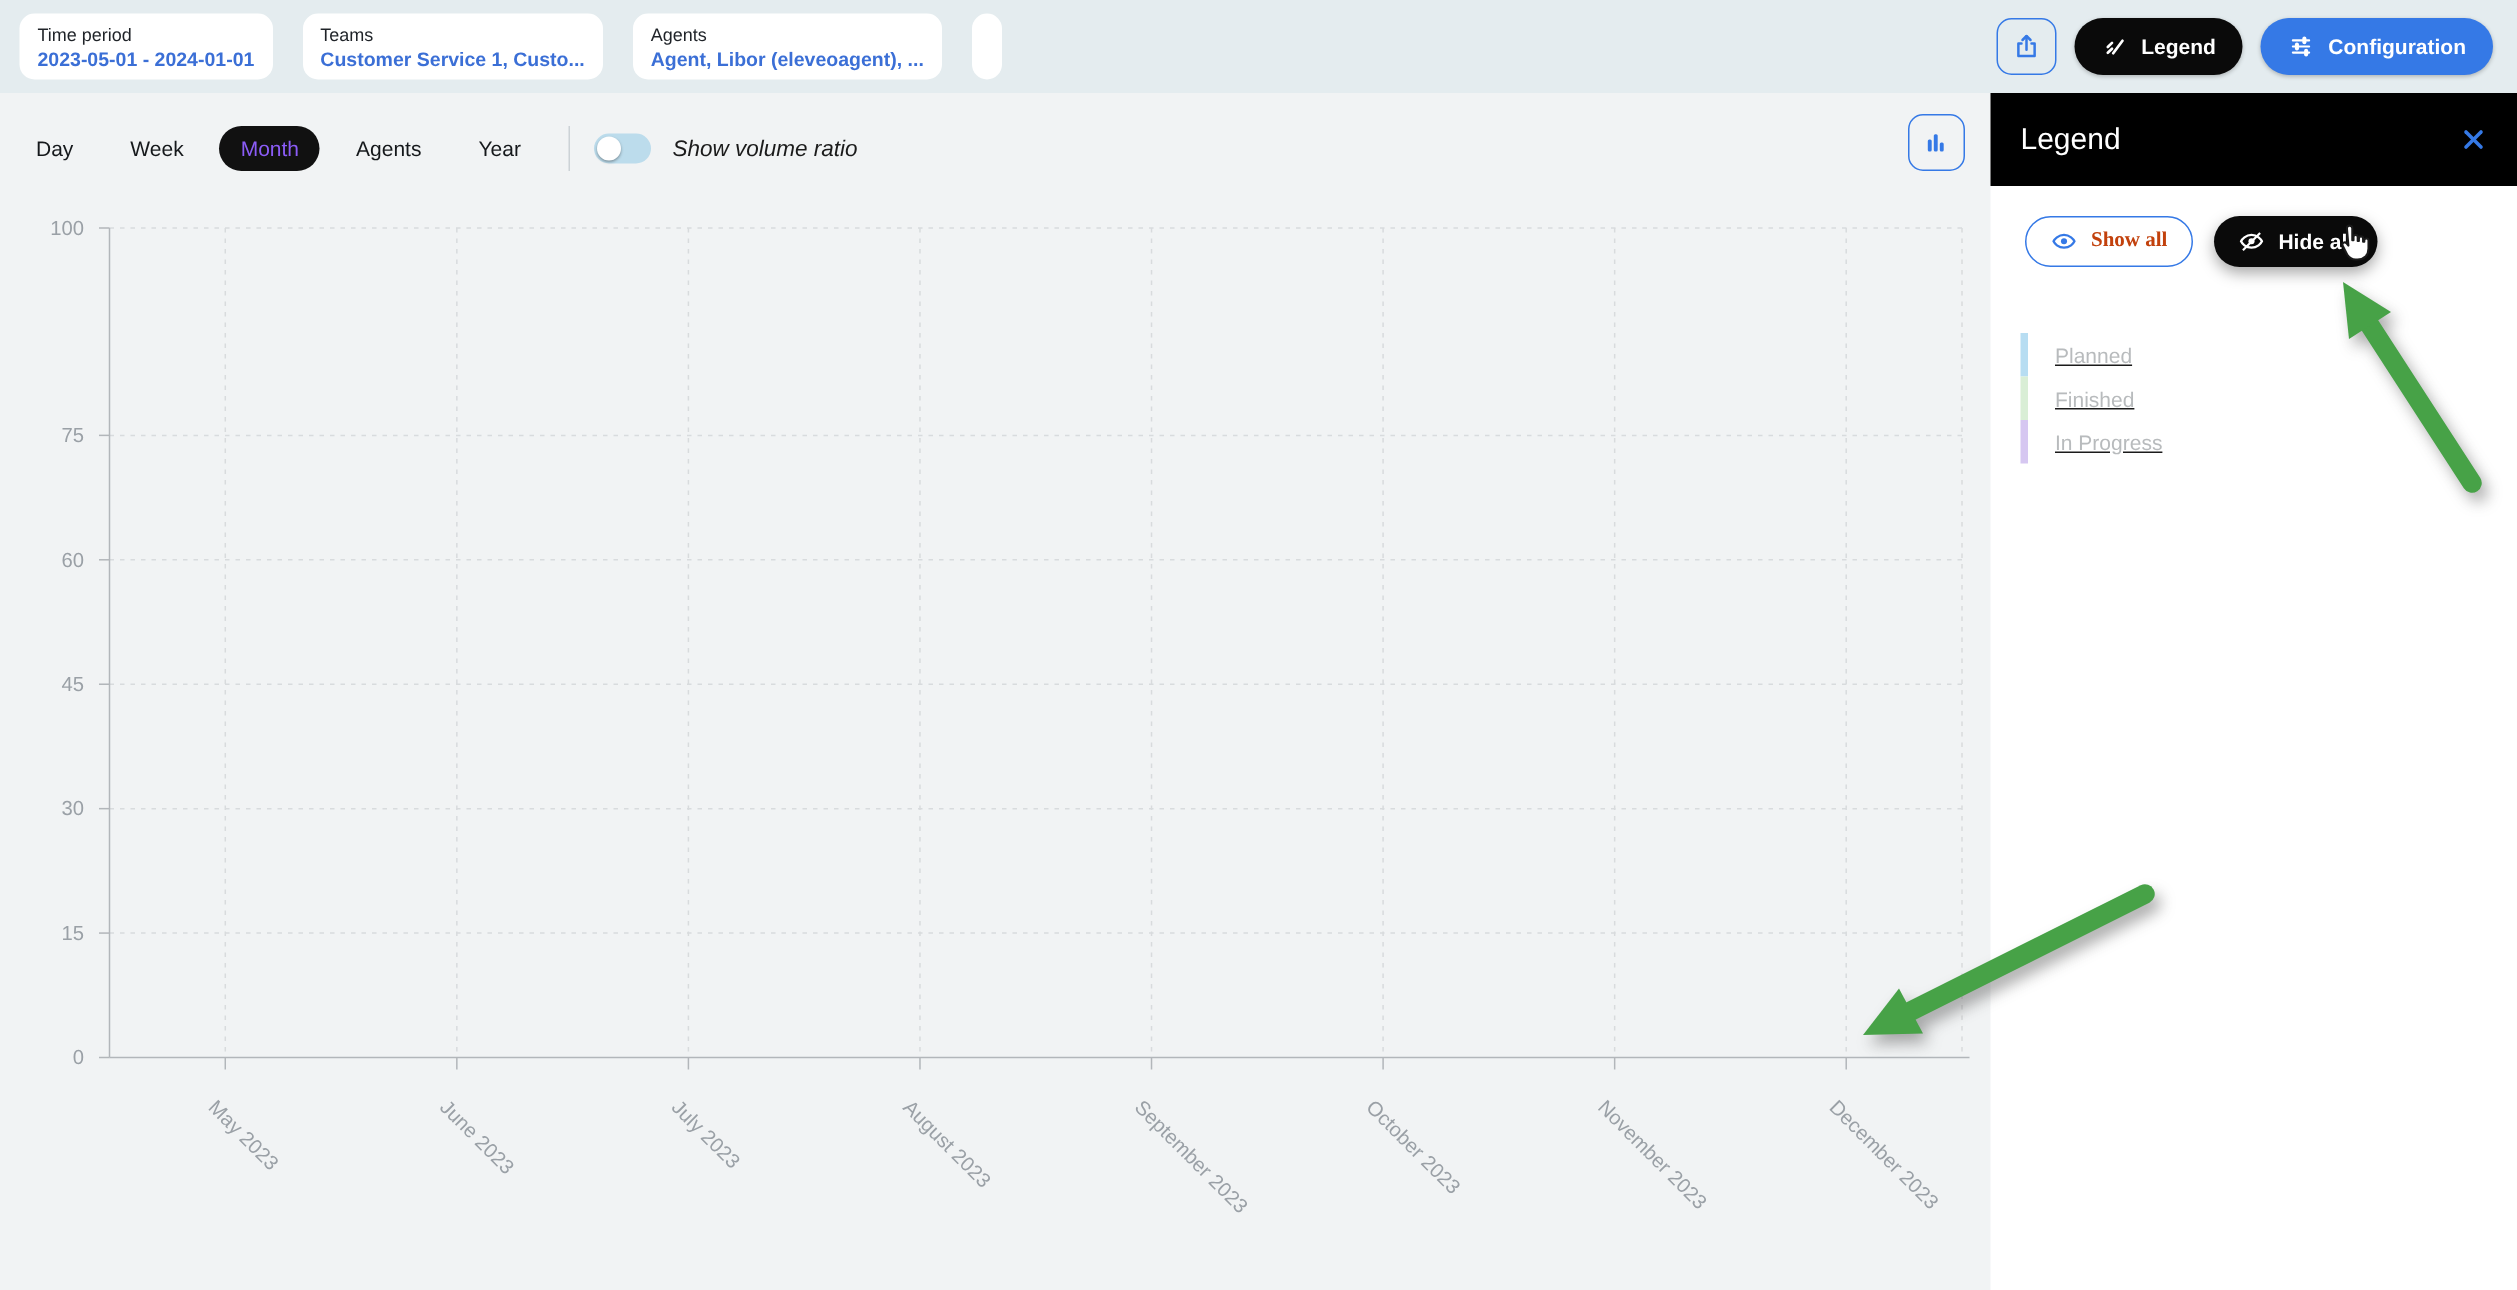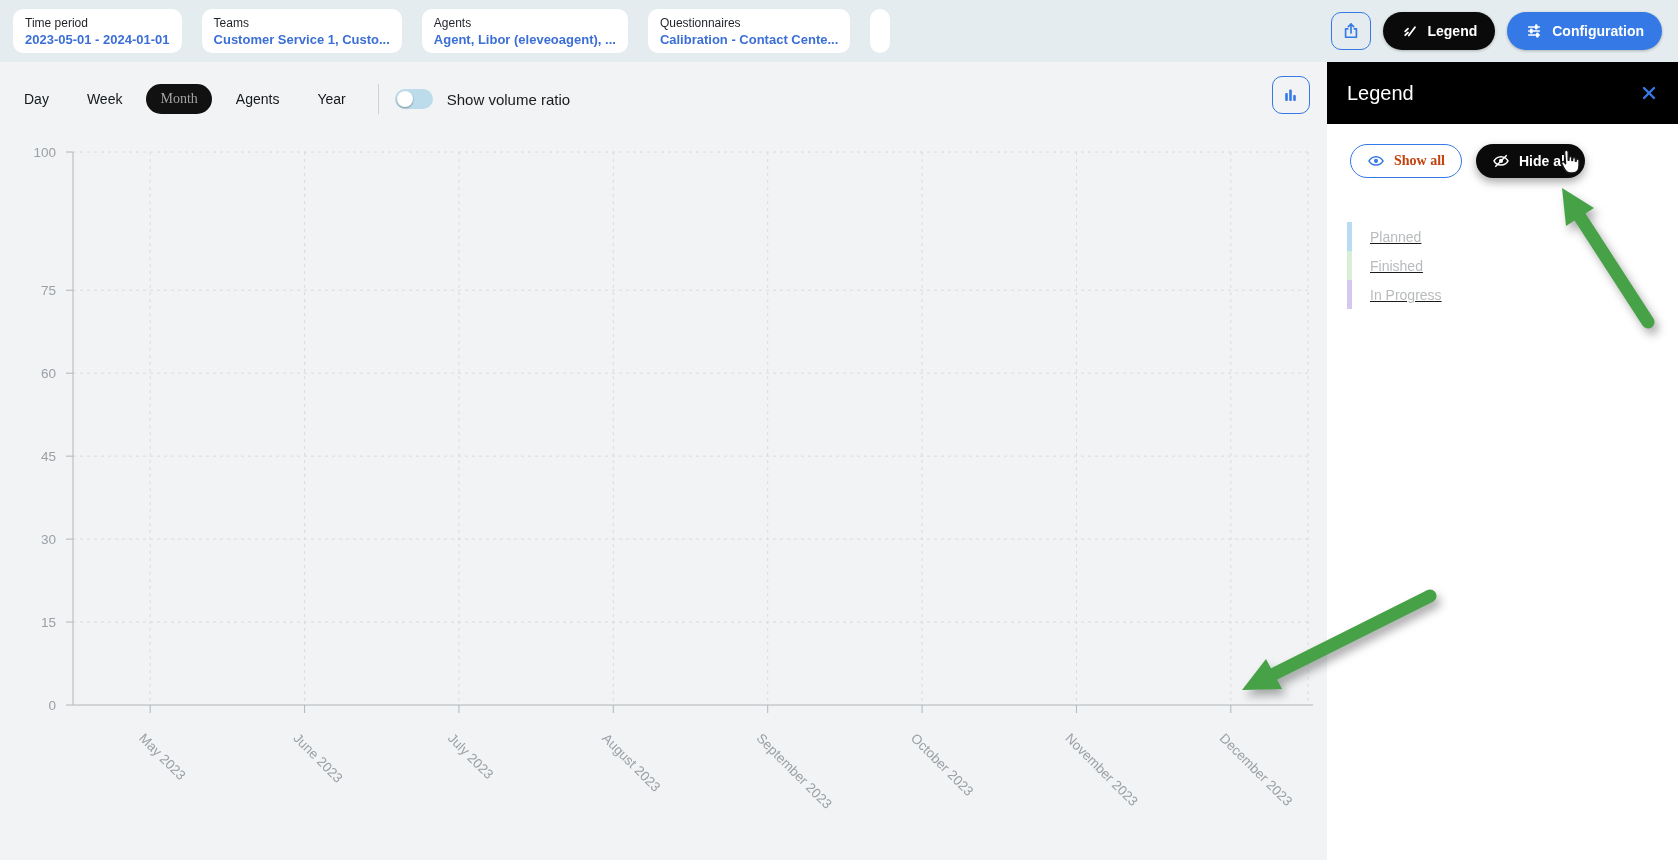--- a/index.html
+++ b/index.html
@@ -39,31 +39,31 @@
   .btn-dark { background:#0a0a0a; color:#fff; }
   .btn-blue { background:var(--accent,#3579e6); color:#ffffff; }
   
   .chart-area { position:absolute; top:62px; left:0; width:1600px; height:798px; background:var(--chart-bg,#f1f3f4); }
   .controls { position:absolute; top:22px; left:10px; display:flex; align-items:center; z-index:5; }
   .tab {
     background:none; border:none; cursor:pointer; font-family:inherit;
     font-size:14px; font-weight:500; color:#15181b; padding:7px 14px;
     margin-right:10px; border-radius:17px;
   }
-  .tab.selected { background:#111; color:#a3a3a3;font-family:Liberation Serif, serif; }
+  .tab.selected { background:#111; color:#8b5cf6; }
   .divider { width:1px; height:30px; background:#ccd2d6; margin:0 16px 0 8px; }
   .switch {
     width:38px; height:20px; border-radius:10px; background:#bcdcec;
     border:none; position:relative; margin-right:14px; cursor:pointer; flex:none;
   }
   .switch .knob {
     position:absolute; left:2px; top:2px; width:16px; height:16px; border-radius:50%;
     background:#fff; box-shadow:0 1px 2px rgba(0,0,0,.35);
   }
-  .toggle-label { font-size:15px; font-weight:500; color:#1b1b1b; }
+  .toggle-label { font-size:15px; font-weight:500; color:#1b1b1b;font-style:italic; }
   .chart-type-btn {
     position:absolute; left:1272px; top:14px; width:38px; height:38px;
     border:1.5px solid var(--accent,#3579e6); border-radius:10px; background:transparent;
     display:flex; align-items:center; justify-content:center; cursor:pointer; z-index:5;
   }
   #plot-svg { position:absolute; top:0; left:0; width:1327px; height:798px; }
   #plot-svg .grid { stroke:#d8dbdd; stroke-width:1; stroke-dasharray:3 4; }
   #plot-svg .tick { stroke:#b2b6ba; stroke-width:1; }
   #plot-svg .axis { stroke:#b2b6ba; stroke-width:1; }
   #plot-svg text { fill:#9aa0a6; font-size:13.5px; font-family:"Liberation Sans",sans-serif; }
@@ -102,24 +102,20 @@
         <span class="chip-label">Time period</span>
         <span class="chip-value">2023-05-01 - 2024-01-01</span>
       </div>
       <div class="chip">
         <span class="chip-label">Teams</span>
         <span class="chip-value">Customer Service 1, Custo...</span>
       </div>
       <div class="chip">
         <span class="chip-label">Agents</span>
         <span class="chip-value">Agent, Libor (eleveoagent), ...</span>
-      </div>
-      <div class="chip">
-        <span class="chip-label">Questionnaires</span>
-        <span class="chip-value">Calibration - Contact Cente...</span>
       </div>
       <div class="chip-empty"></div>
     </div>
     <div class="toolbar">
       <button class="icon-btn">
         <span style="display:flex;">
           <svg width="20" height="20" viewBox="0 0 24 24" fill="none" stroke="#3579e6" stroke-width="2" stroke-linecap="round" stroke-linejoin="round">
             <path d="M12 14.5V3.8"></path>
               <path d="M8.8 6.8 12 3.6l3.2 3.2"></path>
               <path d="M8 9.5H5.5V19.5h13V9.5H16"></path>

